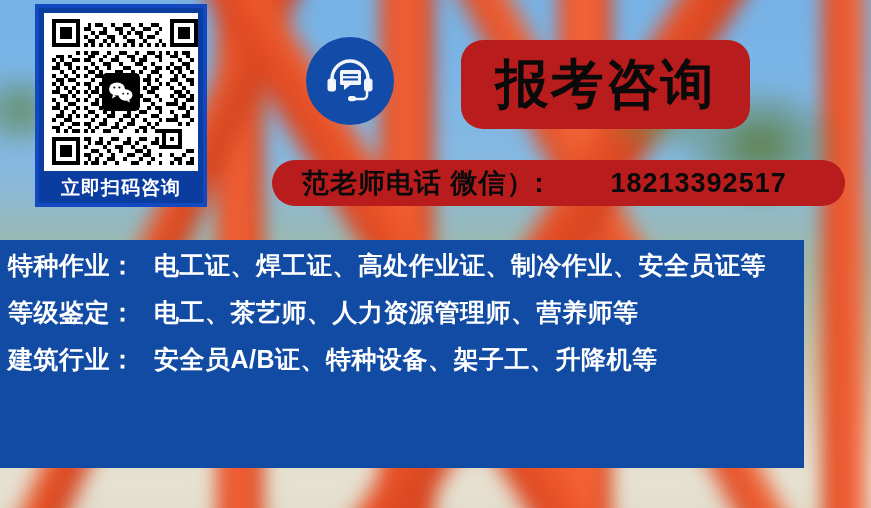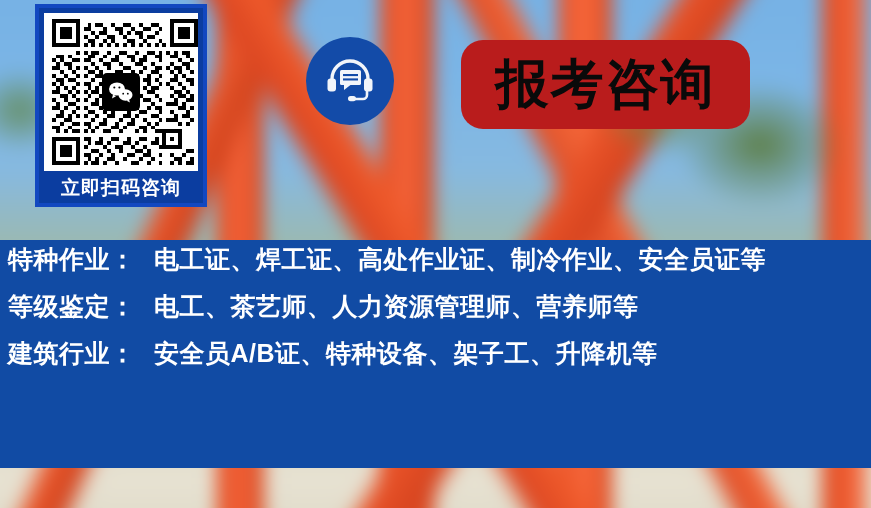--- a/index.html
+++ b/index.html
@@ -135,23 +135,23 @@
   .pill-phone .phone-label { letter-spacing: 1px; }
   .pill-phone .phone-number {
     margin-left: 66px;
     letter-spacing: 1px;
   }
 
   
   .info-panel {
     position: absolute;
     left: 0; top: 240px;
-    width: 871px; height: 228px;
+    width: 804px; height: 228px;
     background: #114ba4;
-    padding-top: 3px;
+    padding-top: 9px;
     box-sizing: border-box;
   }
   .info-row {
     display: flex;
     align-items: baseline;
     height: 47px;
     color: #ffffff;
     font-weight: bold;
     font-size: 25px;
     padding-left: 8px;
@@ -544,20 +544,24 @@
       <path d="M22 32 L22 37 L28.5 32 Z" fill="#f2f5fa"></path>
       <rect x="21" y="21" width="15" height="2.1" fill="#134ba8"></rect>
       <rect x="21" y="25.4" width="15" height="2.1" fill="#134ba8"></rect>
     </svg>
   </div>
 
   <div class="pill pill-title">
     <span>报考咨询</span>
   </div>
 
+  <div class="pill pill-phone">
+    <span class="phone-label">范老师电话 微信）:</span>
+    <span class="phone-number">18213392517</span>
+  </div>
 
   <div class="info-panel">
 
     <div class="info-row">
       <span class="info-label">特种作业：</span>
       <span class="info-value">电工证、焊工证、高处作业证、制冷作业、安全员证等</span>
     </div>
 
 
     <div class="info-row">

